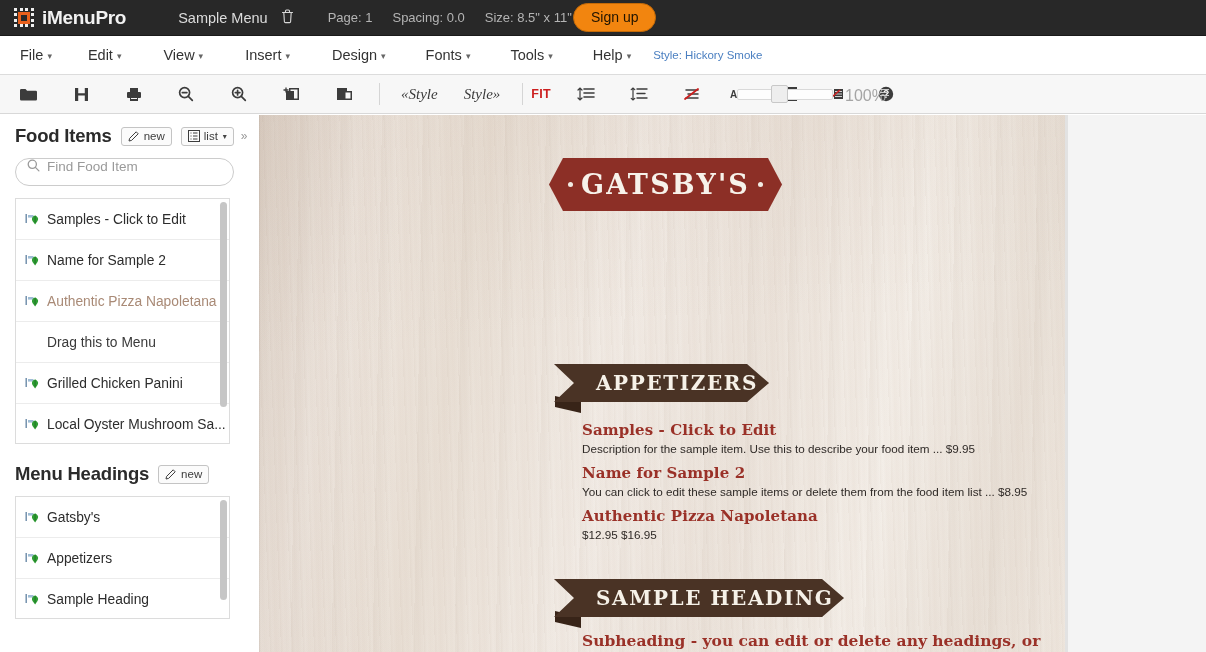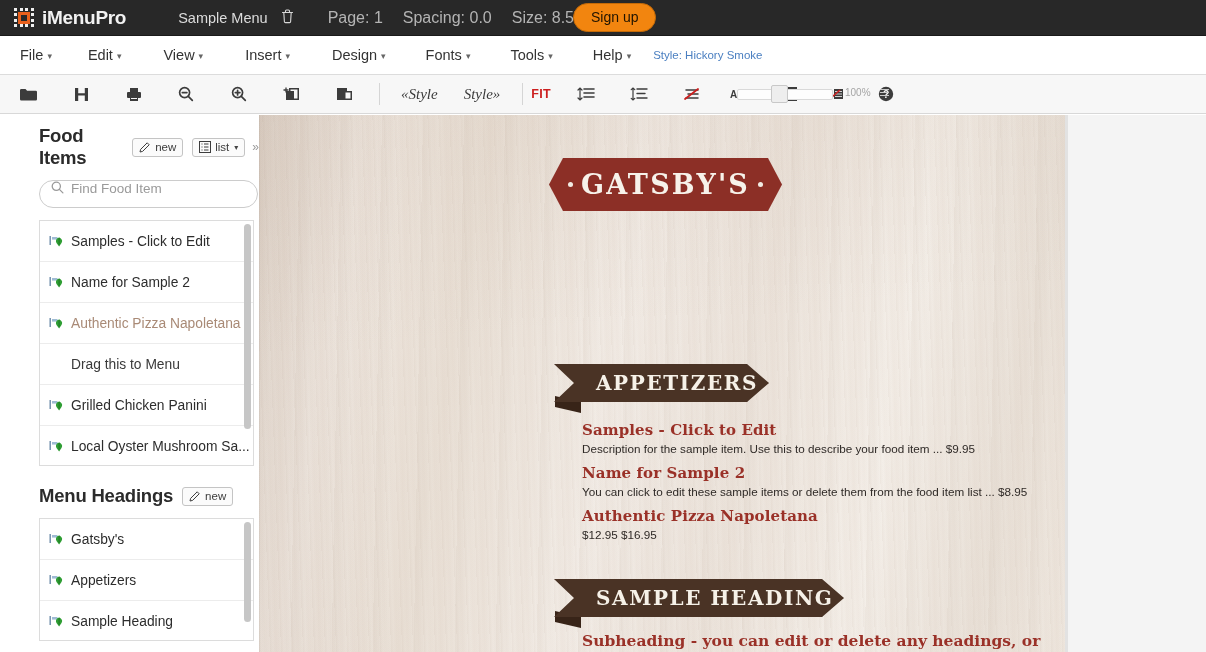--- a/index.html
+++ b/index.html
@@ -46,21 +46,21 @@
   }
   #brand-name {
     color: #f2f2f2; font-size: 19px; font-weight: bold; letter-spacing: -0.3px;
   }
   #doc-title {
     color: #dcdcdc; font-size: 14.5px; margin-left: 52px;
   }
   #trash-btn {
     margin-left: 13px; color: #d8d8d8; font-size: 14px; line-height: 1; cursor: pointer;
   }
-  .meta-item { color: #b4b4b4; font-size: 16px; }
+  .meta-item { color: #b4b4b4; font-size: 13px; }
   #meta-page { margin-left: 34px; }
   #meta-spacing { margin-left: 20px; }
   #meta-size { margin-left: 20px; }
   #signup-btn {
     position: absolute; left: 573px; top: 3px;
     background: #f2850f; color: #201400;
     border: 1px solid #c46a07; border-radius: 16px;
     font-size: 14px; padding: 5px 17px 6px; cursor: pointer;
     font-family: "Liberation Sans", sans-serif;
     text-align: center;
@@ -119,41 +119,41 @@
   #zoom-track {
     position: absolute; left: 0; top: 4px; width: 96px; height: 11px;
     border: 1px solid #d9d9d9; background: #fdfdfd; border-radius: 2px;
   }
   #zoom-handle {
     position: absolute; left: 34px; top: 0; width: 17px; height: 18px;
     background: #eeeeee; border: 1px solid #c8c8c8; border-radius: 2px;
   }
   #zoom-label {
     position: absolute; left: 845px; top: 12px;
-    font-size: 10px; color: #a5a5a5;
+    font-size: 16px; color: #a5a5a5;
   }
   #zoom-menu-icon {
     position: absolute; left: 880px; top: 14px;
     width: 9px; height: 8px;
   }
   #zoom-menu-icon span {
     display: block; height: 1px; background: #cacaca; margin-bottom: 2px;
   }
 
   
   #main {
     position: absolute; left: 0; top: 115px;
     width: 1206px; height: 537px;
     display: flex;
   }
 
   
   #sidebar {
     width: 259px; height: 537px; background: #ffffff;
-    position: relative; flex: none; padding-left: 24px;
+    position: relative; flex: none;
   }
   .panel-head {
     display: flex; align-items: center;
     padding-left: 15px;
   }
   .panel-title {
     font-size: 18.5px; font-weight: bold; color: #2b2b2b;
     letter-spacing: -0.2px;
   }
   .mini-btn {

